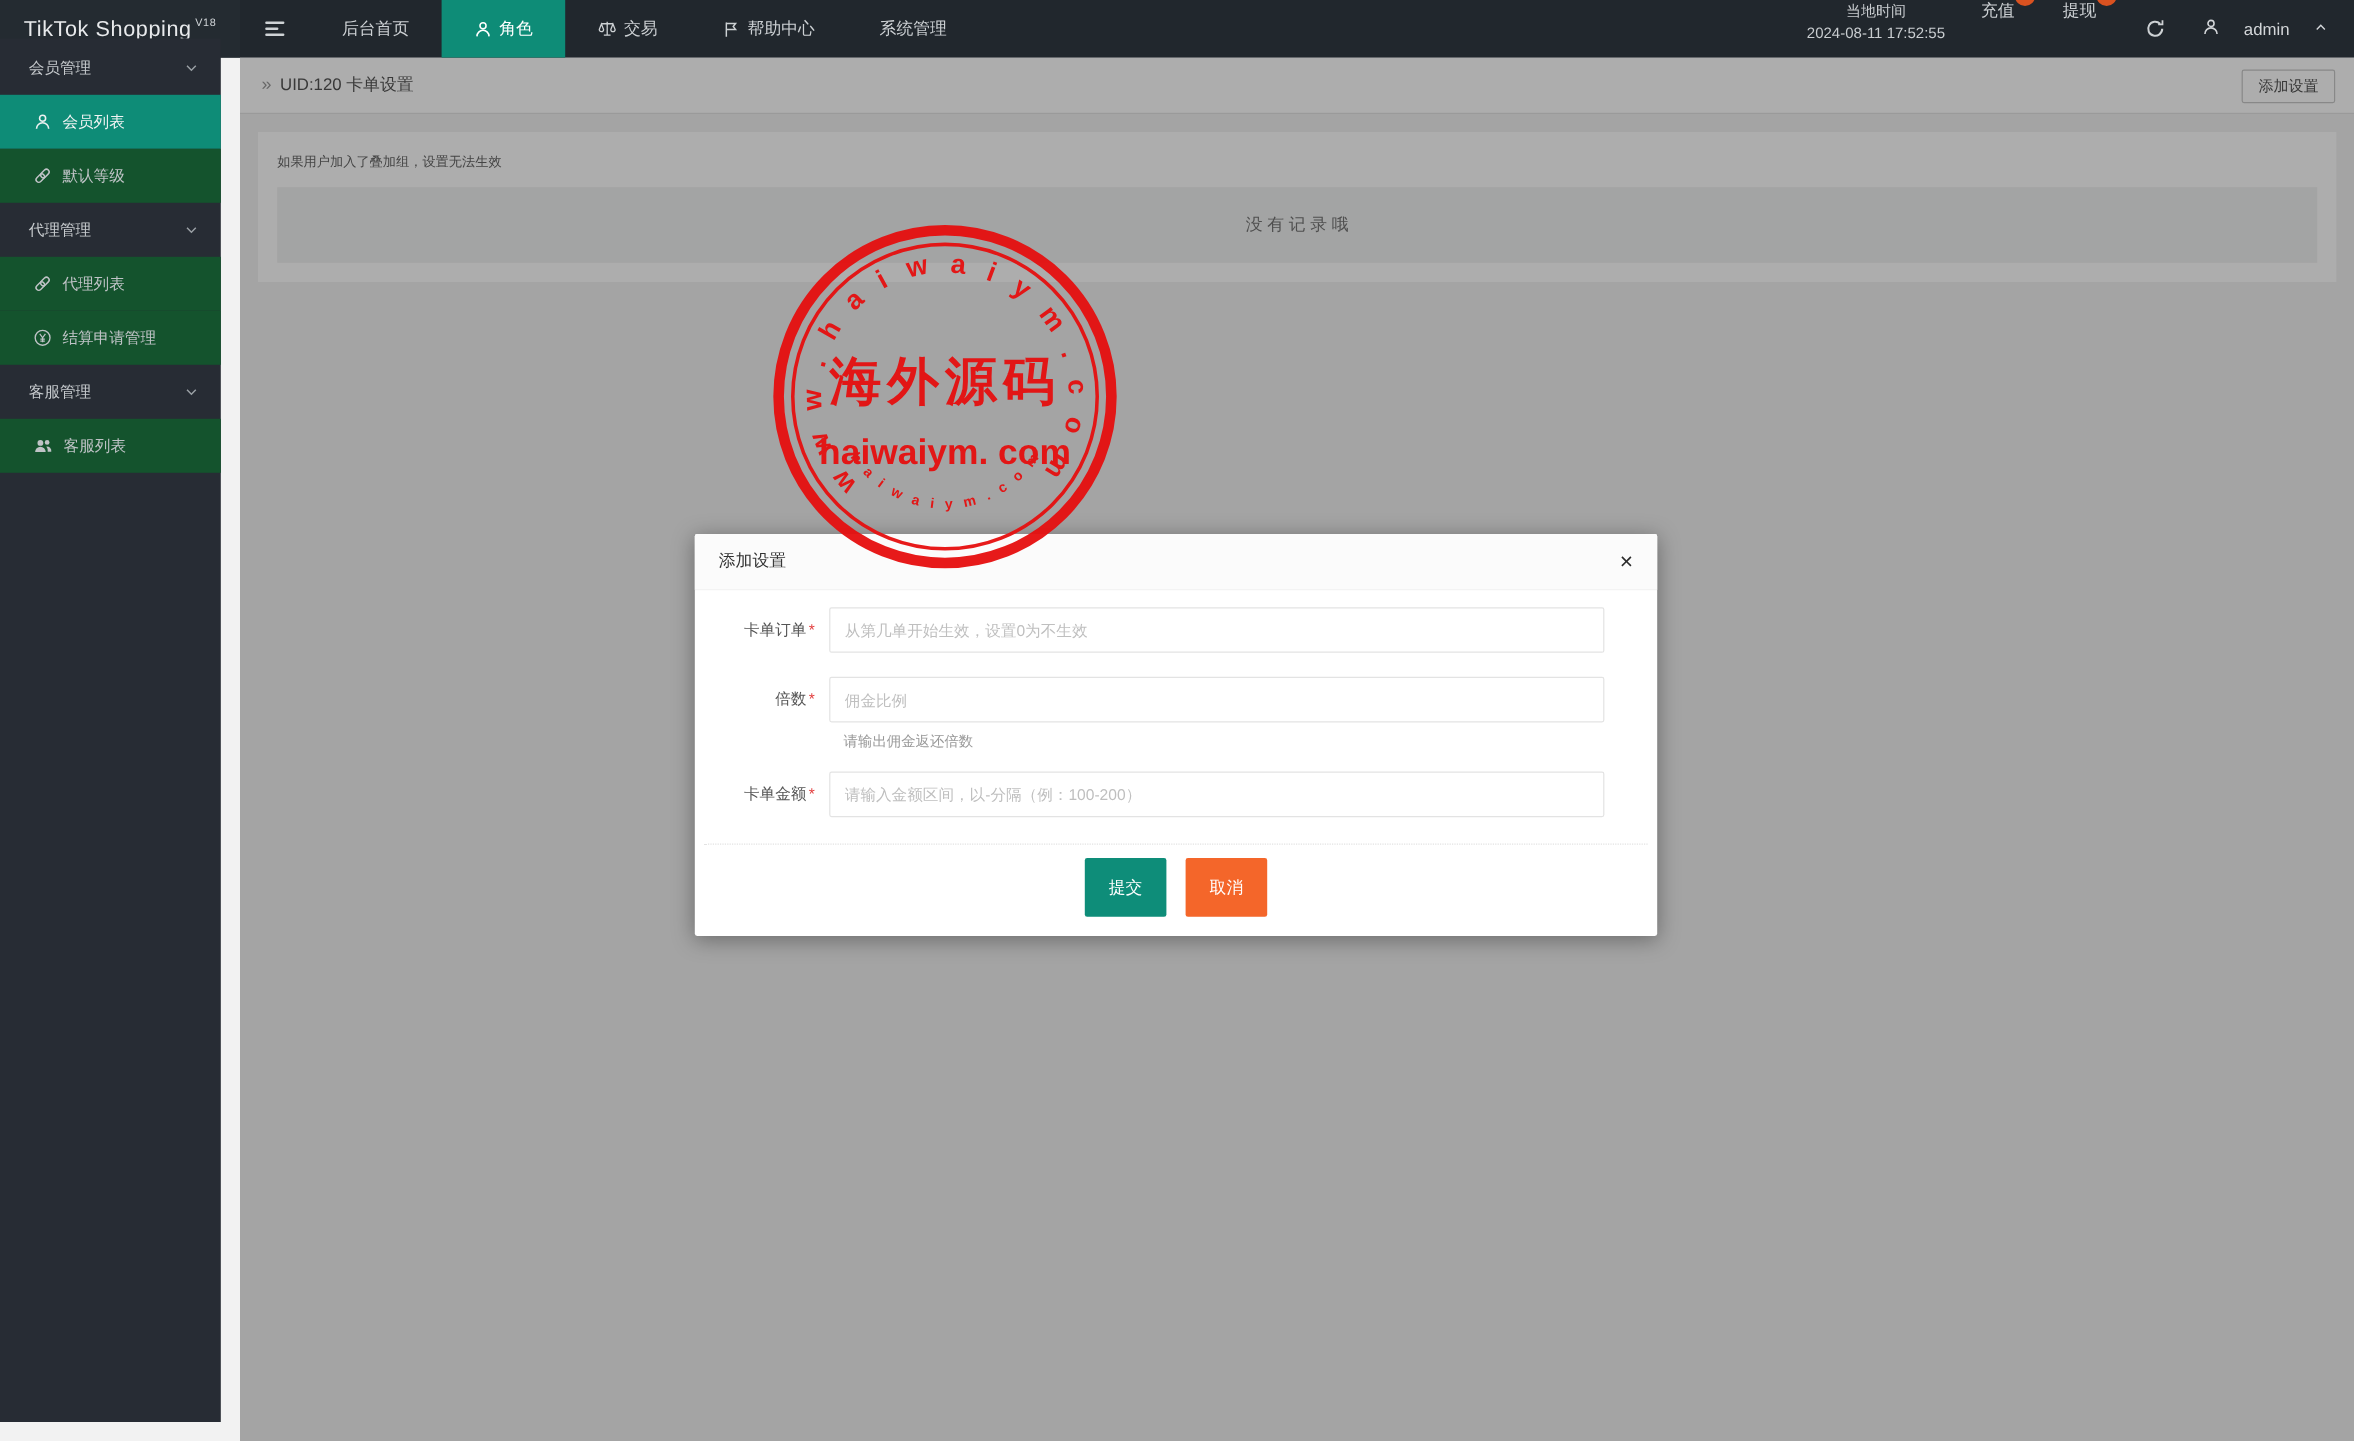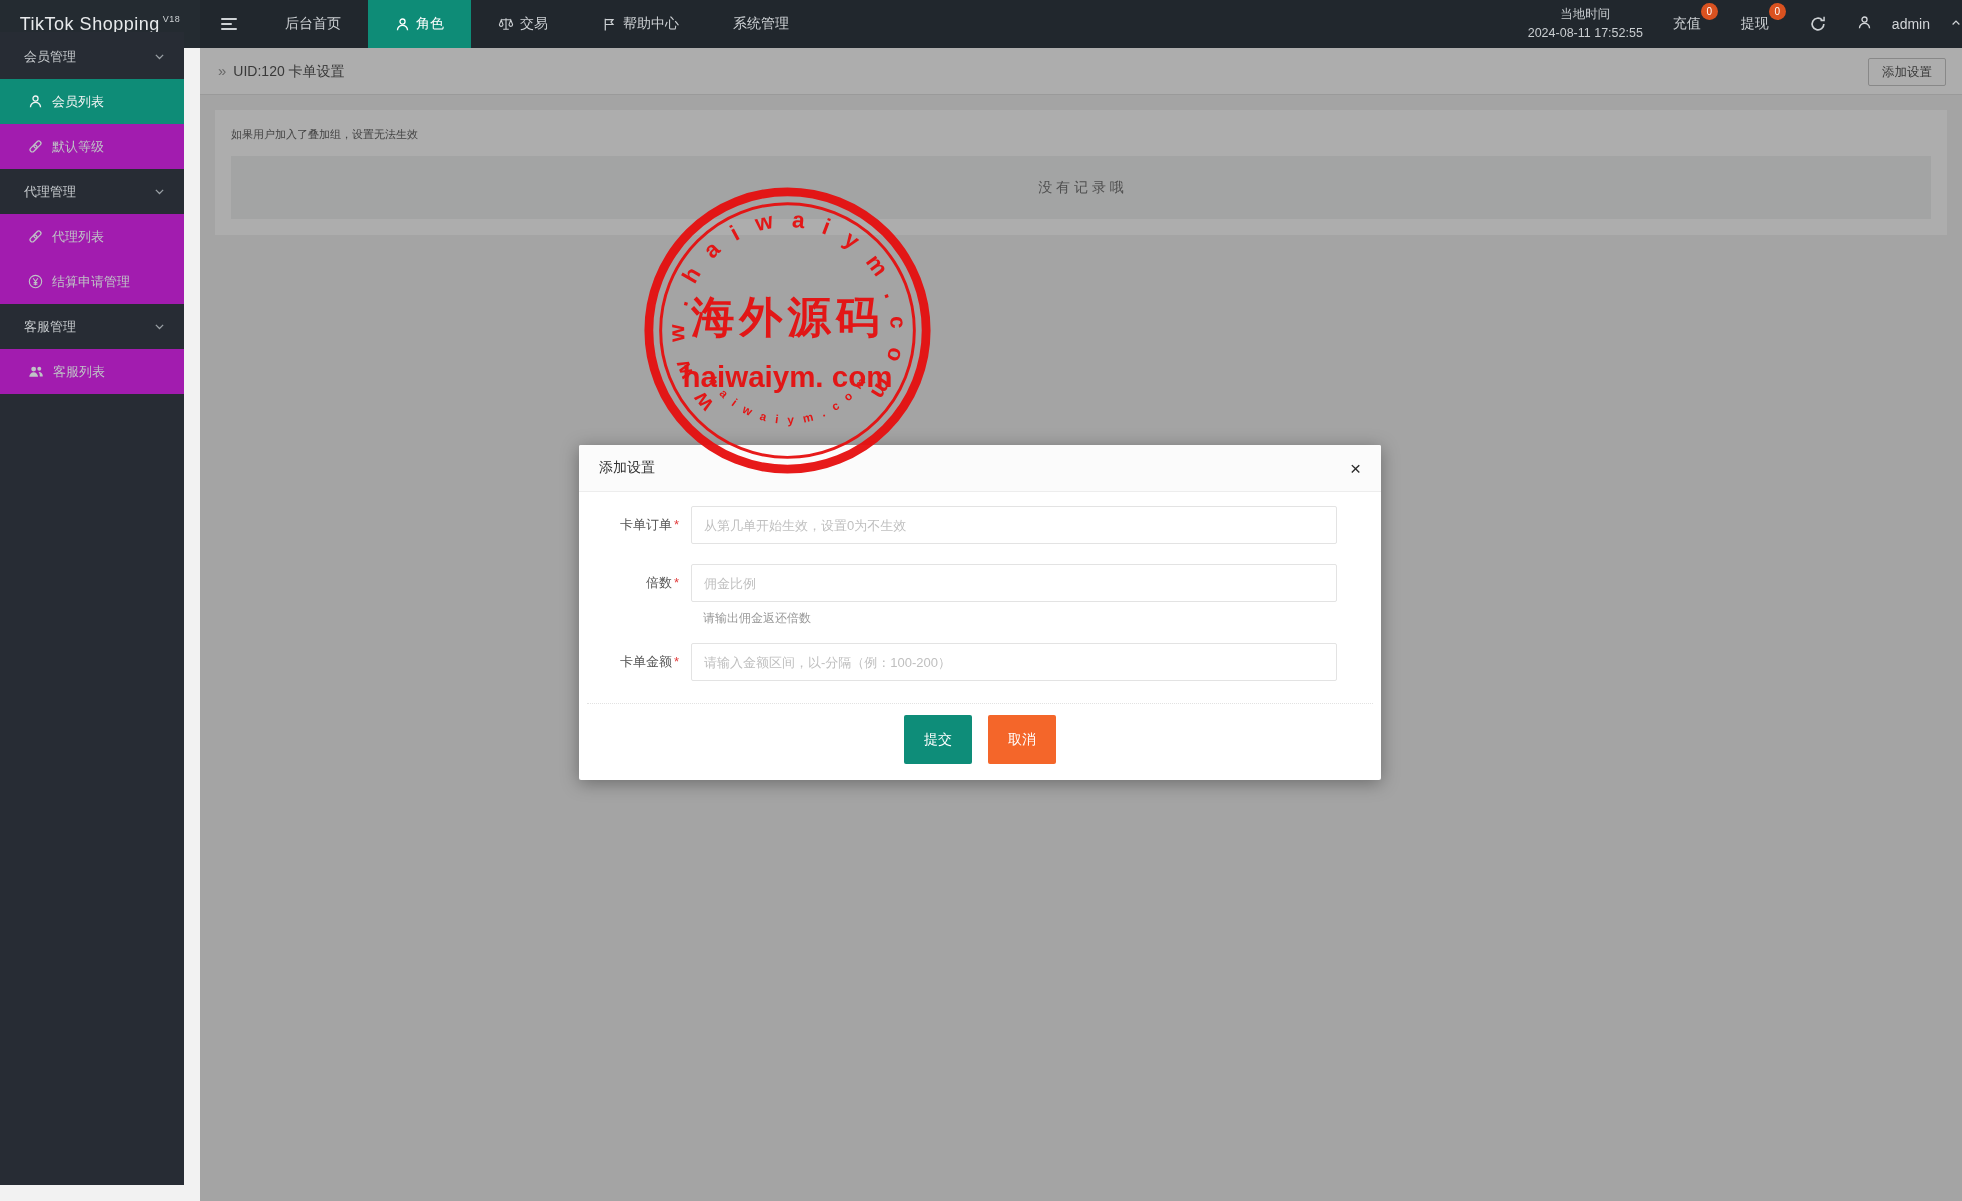--- a/index.html
+++ b/index.html
@@ -15,38 +15,38 @@
   .brand sup { font-size:9px; margin-left:3px; margin-top:-10px; color:#cfd3d6; }
   .nav-toggle { width:58px; display:flex; flex-direction:column; gap:3px;
     align-items:center; justify-content:center; cursor:pointer; }
   .nav-toggle i { display:block; height:2px; background:#cfd3d6; border-radius:1px; }
   .nav-toggle i:nth-child(1){ width:16px; } .nav-toggle i:nth-child(2){ width:11px; margin-right:5px; }
   .nav-toggle i:nth-child(3){ width:16px; }
   .nav-item { display:flex; align-items:center; gap:6px; padding:0 27px;
     color:#cdd1d4; font-size:14px; cursor:pointer; }
   .nav-item.active { background:#0e8c77; color:#fff; }
   .nav-item svg { display:block; }
-  .nav-right { margin-left:auto; display:flex; align-items:center; }
+  .nav-right { margin-left:auto; display:flex; padding-right:22px; }
   .time-block { text-align:center; color:#c9cdd0; font-size:12.5px; line-height:1.55;
     margin-right:30px; }
   .badge-item { position:relative; color:#cdd1d4; font-size:14px; margin-right:40px; cursor:pointer; }
   .badge { position:absolute; top:-12px; right:-17px; min-width:17px; height:17px;
     background:#da5220; color:#fff; font-size:10px; border-radius:9px;
     display:flex; align-items:center; justify-content:center; padding:0 4px; }
   .refresh-btn { margin-right:30px; cursor:pointer; display:flex; align-items:center; }
   .user-block { display:flex; align-items:center; gap:20px; color:#d3d6d9;
     font-size:14px; cursor:pointer; }
 
   
   .sidebar { position:absolute; left:0; top:32px; width:184px; height:1153px;
     background:#272c34; padding-top:2px; z-index:5; }
   .side-row { height:45px; display:flex; align-items:center; font-size:13px; cursor:pointer; }
   .side-section { padding:0 18px 0 24px; color:#c6cacd; }
   .side-section .chev { margin-left:auto; display:flex; }
-  .side-item { padding-left:28px; gap:9px; color:#bfc3c6; background:#a21caf; }
+  .side-item { padding-left:28px; gap:9px; color:#bfc3c6; background:#14532d; }
   .side-item.active { background:#0e8c77; color:#f2f4f4; }
   .side-item svg { display:block; flex:none; }
 
   
   .main { position:absolute; left:200px; top:48px; right:0; bottom:0; background:#f2f2f2; }
   .crumb-bar { height:47px; background:#fff; border-bottom:1px solid #e3e3e3;
     display:flex; align-items:center; padding:0 16px 0 18px; position:relative; }
   .crumb { font-size:14px; color:#555; }
   .crumb .arrow { color:#999; margin-right:7px; font-size:15px; }
   .add-btn-top { position:absolute; right:16px; top:10px; height:28px; line-height:26px;

